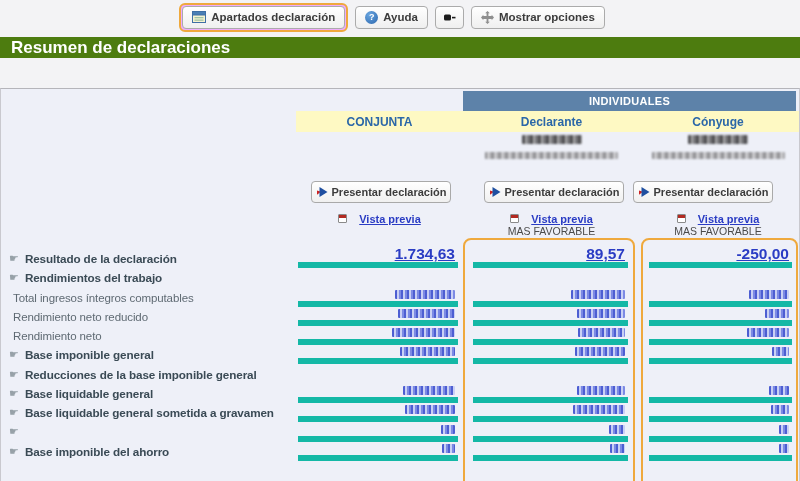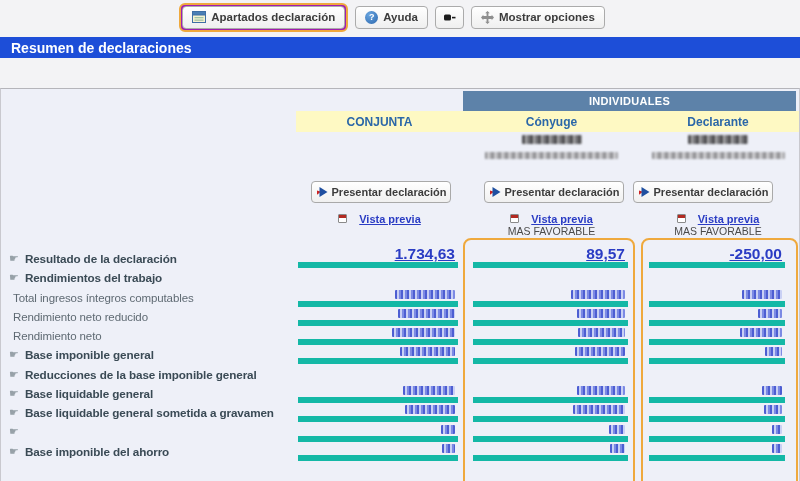--- a/index.html
+++ b/index.html
@@ -10,21 +10,21 @@
     position:relative;
   }
 
   
   .toolbar {
     position:absolute; top:0; left:0; right:0; height:34px;
     display:flex; align-items:center; justify-content:center; gap:7px;
     transform:translateX(-8px);
   }
   .hl-orange {
-    border:2px solid #efa93d; border-radius:6px; padding:1px; background:#a21caf;
+    border:2px solid #efa93d; border-radius:6px; padding:1px; background:#f0abfc;
     display:inline-flex;
   }
   .tbtn {
     display:inline-flex; align-items:center; gap:5px;
     background:linear-gradient(#ffffff,#efefef);
     border:1px solid #ababab; border-radius:4px;
     padding:4px 9px; font-family:inherit;
     font-size:11.5px; font-weight:bold; color:#3c3c3c; cursor:pointer;
     height:23px; white-space:nowrap;
   }
@@ -33,22 +33,22 @@
     display:inline-flex; align-items:center; justify-content:center;
     width:13px; height:13px; border-radius:50%;
     background:radial-gradient(circle at 35% 30%, #6aa6e0, #2b66ad);
     color:#fff; font-size:9px; font-weight:bold;
   }
   .ic { display:inline-block; }
 
   
   .bluebar {
     position:absolute; top:37px; left:0; right:0; height:21px;
-    background:#1d4ed8; color:#ffffff;
-    font-size:14px; font-weight:bold;
+    background:#4d7c0f; color:#ffffff;
+    font-size:17px; font-weight:bold;
     display:flex; align-items:center; padding-left:11px;
   }
 
   
   .panel {
     position:absolute; top:88px; left:0; right:0; bottom:0;
     background:#eef0f8;
     border-top:1px solid #b5b5ba;
     border-left:1px solid #c9c9cf;
     border-right:1px solid #c9c9cf;
@@ -136,21 +136,21 @@
   .trow.item .c.lab { padding-left:12px; }
   .lt { font-size:11.5px; letter-spacing:-.1px; white-space:nowrap; color:#5f6a73; }
   .trow.group .lt, .trow.big .lt { font-weight:bold; color:#3a4a55; font-size:11.7px; }
   .hand { color:#97a1a8; font-size:11px; line-height:1.2; }
   .c.val {
     border-bottom:6px solid #14b8a6;
     justify-content:flex-end; padding-right:3px;
   }
   .c.val.conj { margin-left:2px;  margin-right:5px; }
   .c.val.decl { margin-left:10px; margin-right:12px; }
-  .c.val.cony { margin-left:9px;  margin-right:16px;text-align:center; }
+  .c.val.cony { margin-left:9px;  margin-right:9px;text-align:center; }
   .c.val.noline { border-bottom:none; }
   .vlink {
     color:#2a3cc4; font-weight:bold; text-decoration:underline;
     font-size:12px; line-height:1.1; cursor:pointer;
   }
   .trow.big .vlink { font-size:15.5px; }
   .redact {
     display:inline-block; height:9px; margin-bottom:2px; border-radius:1px;
     background:repeating-linear-gradient(90deg,#4d5ed2 0 2px,#c9d0f4 2px 4px,#7c8ae4 4px 6px);
     filter:blur(.7px); cursor:pointer;
@@ -195,22 +195,22 @@
 <div class="bluebar">
   <span>Resumen de declaraciones</span>
 </div>
 
 <div class="panel">
 
   <div class="individuales">INDIVIDUALES</div>
 
   <div class="band">
     <div class="bc">CONJUNTA</div>
+    <div class="bc">Declarante</div>
     <div class="bc">Cónyuge</div>
-    <div class="bc">Declarante</div>
   </div>
 
   <div class="ncol decl">
     <div class="nblur"></div>
     <div class="iblur"></div>
   </div>
   <div class="ncol cony">
     <div class="nblur"></div>
     <div class="iblur"></div>
   </div>

